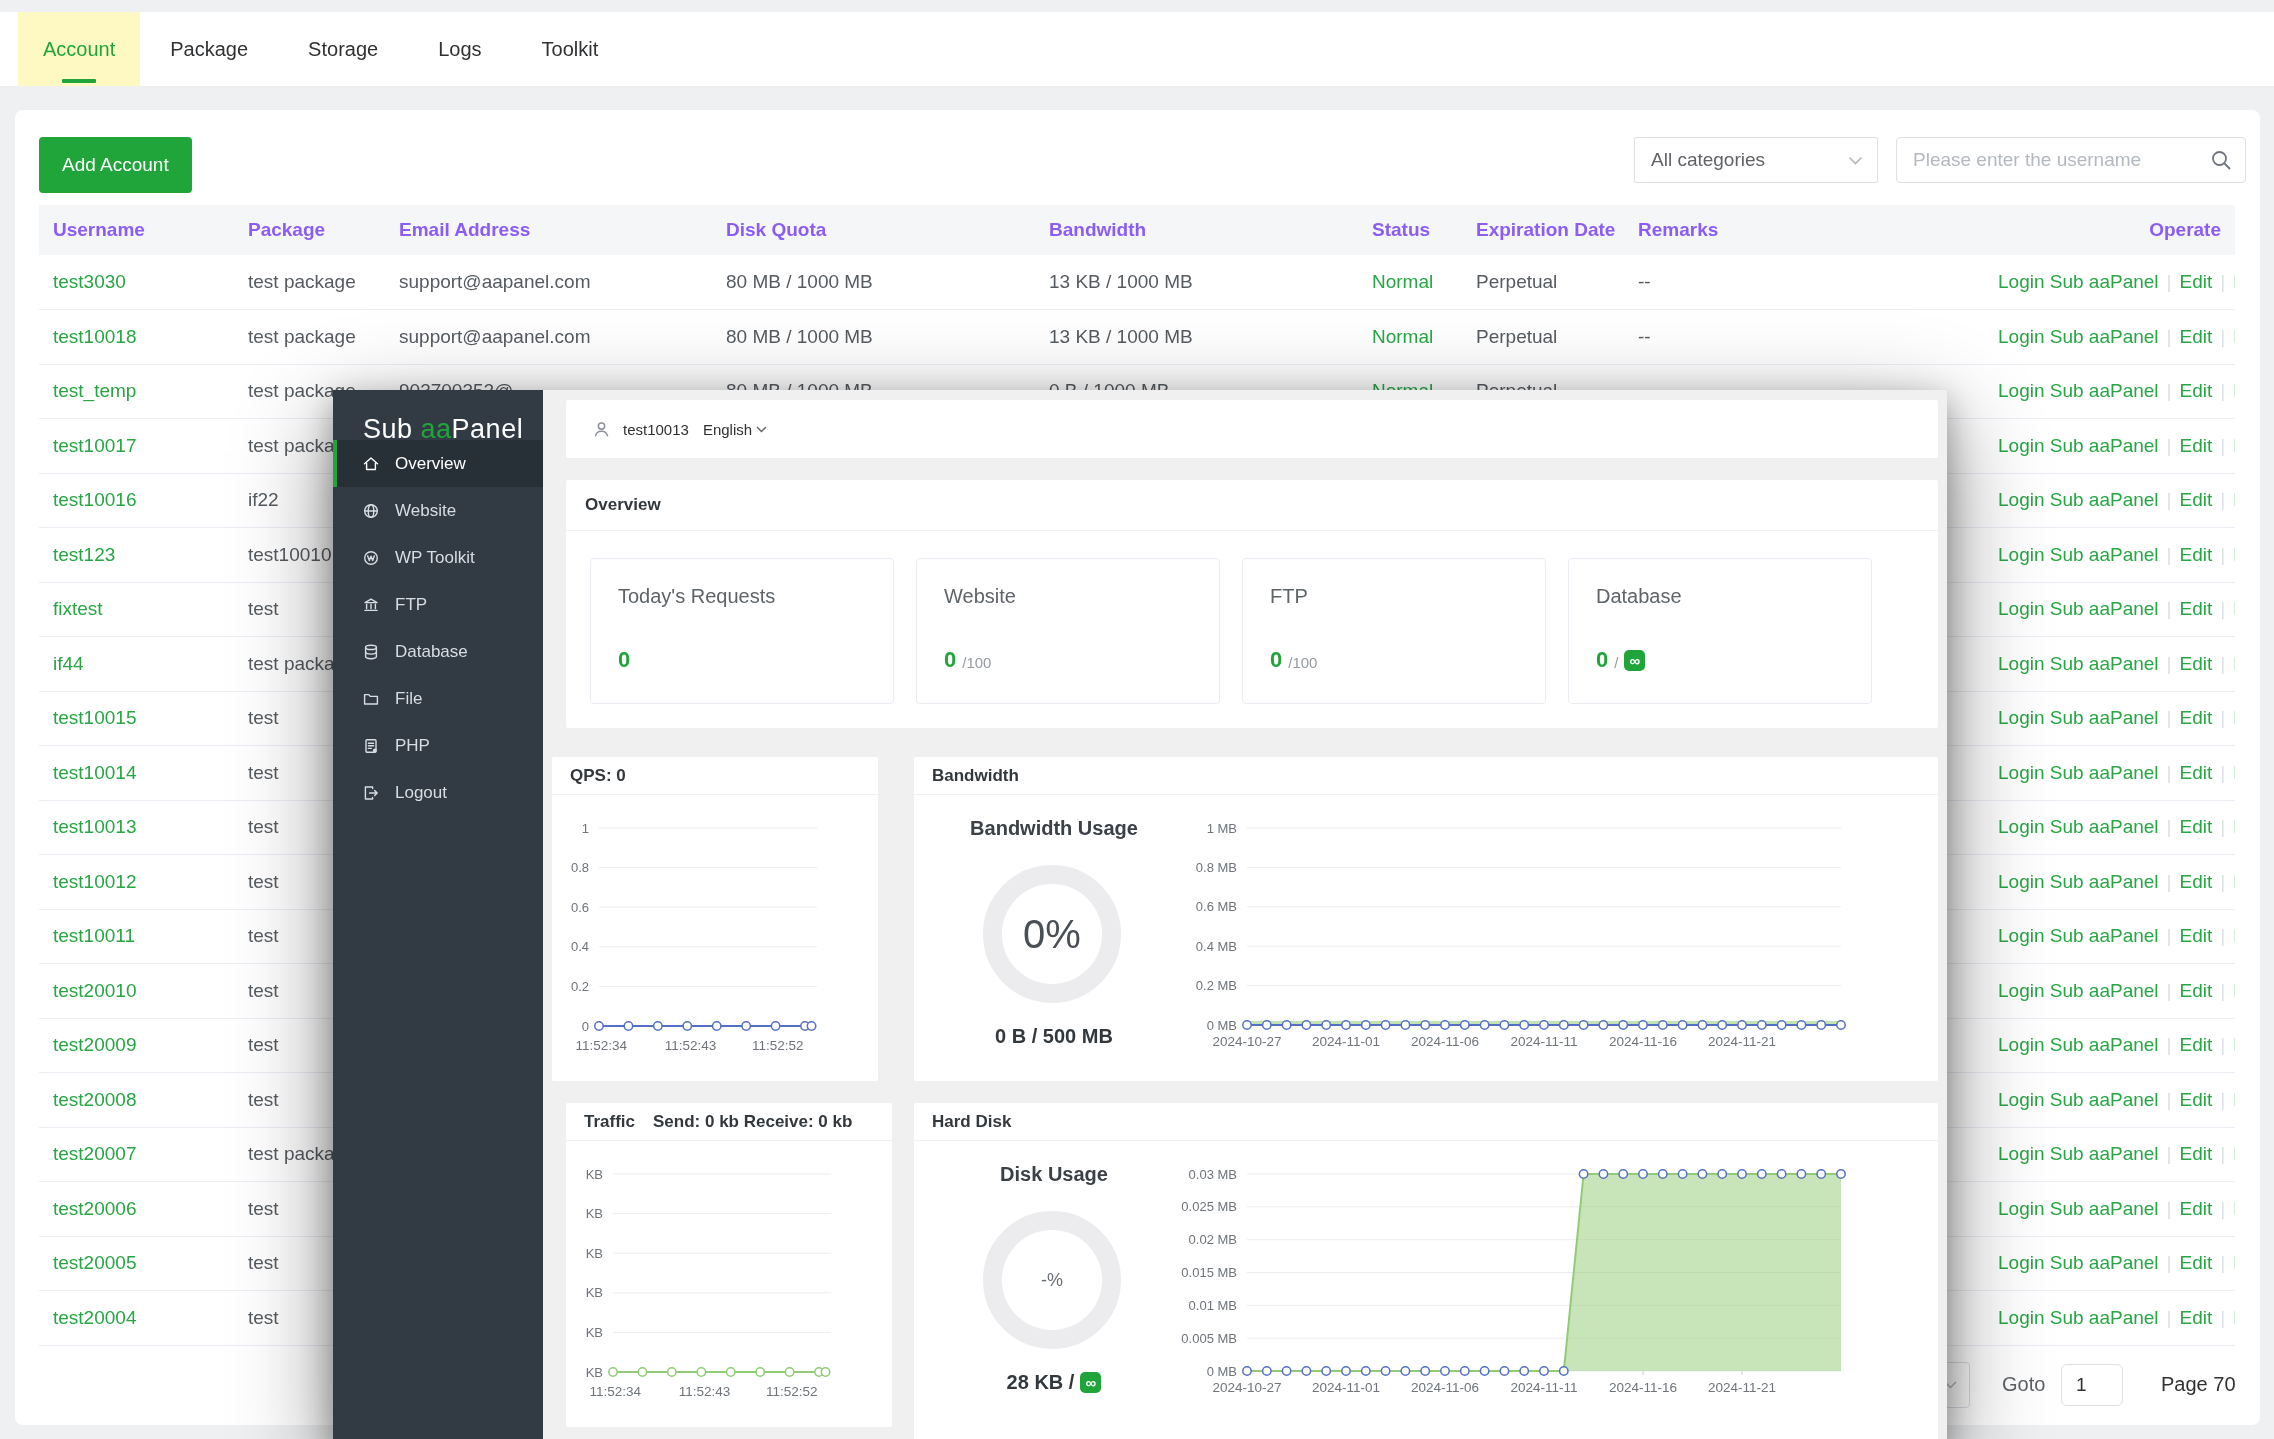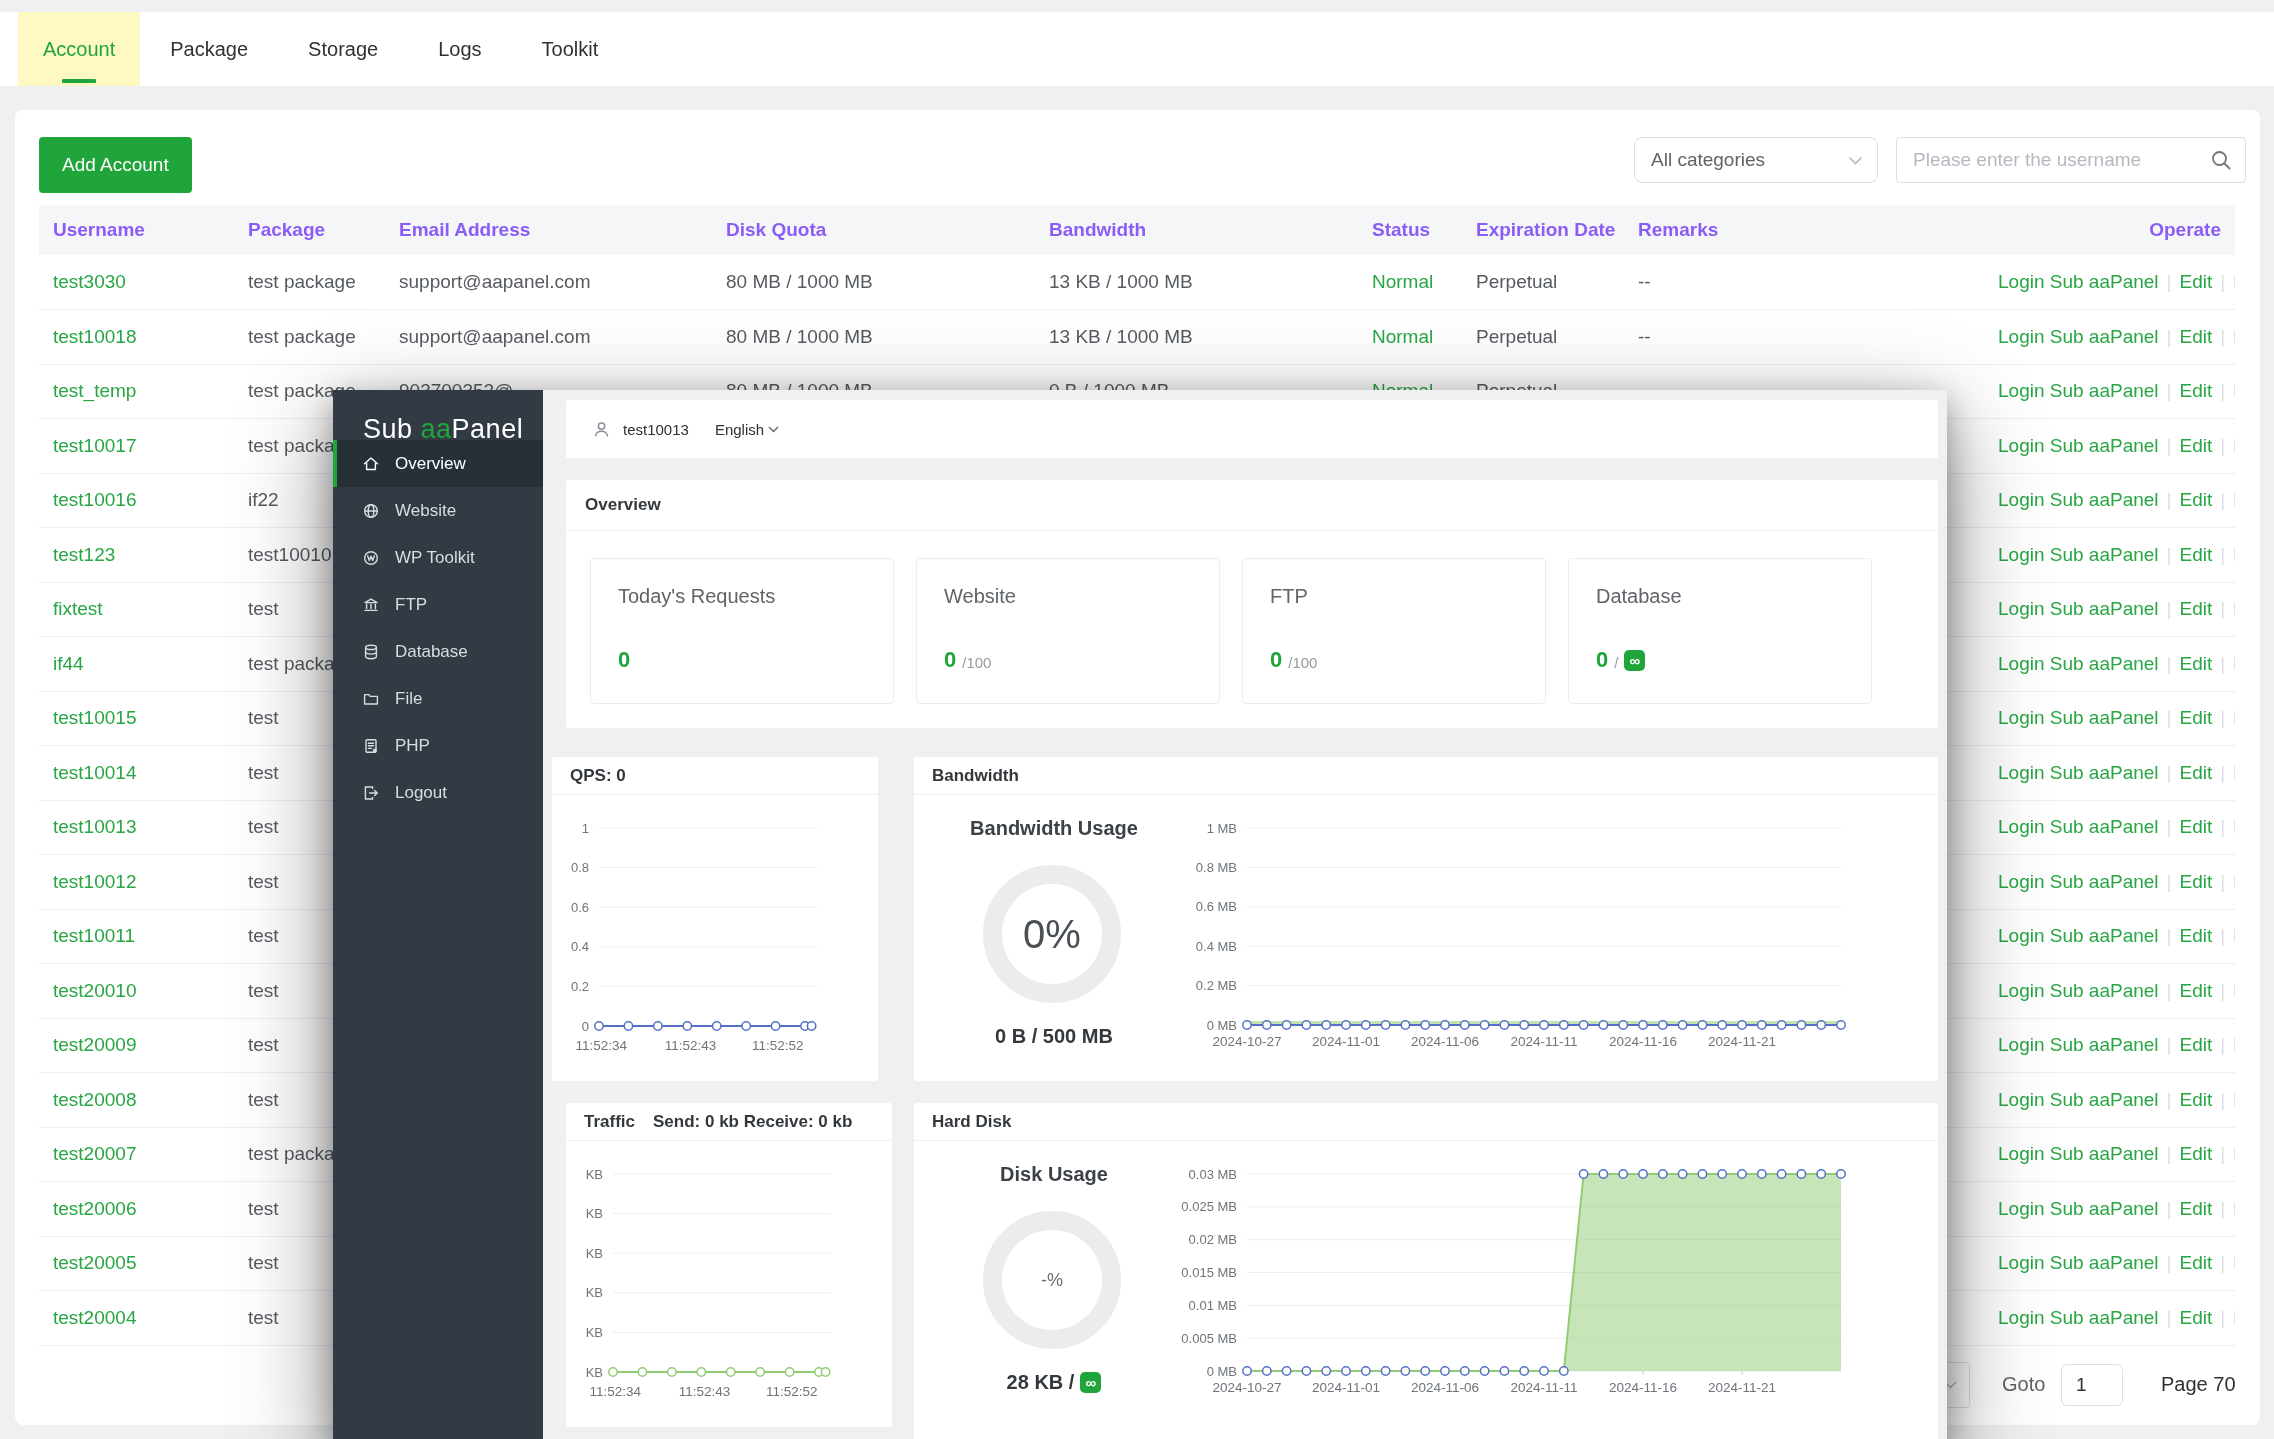--- a/index.html
+++ b/index.html
@@ -13,21 +13,21 @@
 
   
   .tabbar{position:absolute;left:0;top:12px;width:100%;height:74px;background:#ffffff;display:flex;align-items:stretch;}
   .tab{display:flex;align-items:center;padding:0 30px;font-size:20px;color:#303133;position:relative;cursor:pointer;}
   .tab.active{background:#fef9c3;color:#20a53a;margin-left:18px;padding:0 25px;}
   .tab .underline{position:absolute;left:50%;bottom:3px;transform:translateX(-50%);width:34px;height:4px;background:#20a53a;border-radius:1px;}
 
   
   .card{position:absolute;left:15px;top:110px;width:2245px;height:1315px;background:#fff;border-radius:8px;}
   .add-btn{position:absolute;left:24px;top:27px;height:56px;padding:0 23px;background:#20a53a;color:#fff;border:none;border-radius:4px;font-size:19px;font-family:inherit;cursor:pointer;}
-  .filter-select{position:absolute;left:1619px;top:27px;width:244px;height:46px;border:1px solid #dcdfe6;border-radius:8px;box-sizing:border-box;display:flex;align-items:center;background:#fff;cursor:pointer;}
+  .filter-select{position:absolute;left:1619px;top:27px;width:244px;height:46px;border:1px solid #dcdfe6;border-radius:2px;box-sizing:border-box;display:flex;align-items:center;background:#fff;cursor:pointer;}
   .filter-select .val{font-size:19px;color:#606266;padding-left:16px;flex:1;}
   .filter-select svg{margin-right:14px;}
   .search-box{position:absolute;left:1881px;top:27px;width:350px;height:46px;border:1px solid #dcdfe6;border-radius:4px;box-sizing:border-box;display:flex;align-items:center;background:#fff;}
   .search-box input{flex:1;border:none;outline:none;font-size:19px;color:#303133;padding-left:16px;font-family:inherit;background:transparent;}
   .search-box input::placeholder{color:#b4b9c0;}
   .search-box .sicon{margin-right:13px;display:flex;cursor:pointer;}
 
   
   .acc-table{position:absolute;left:24px;top:95px;width:2196px;border-collapse:collapse;table-layout:fixed;}
   .acc-table th{height:50px;background:#f5f6f8;font-weight:bold;font-size:19px;color:#8b5cf6;text-align:left;padding:0 0 0 14px;}
@@ -51,21 +51,21 @@
   .brand{padding:24px 0 0 30px;font-size:27px;color:#fff;letter-spacing:.5px;}
   .brand .hl{color:#20a53a;}
   .menu{position:absolute;top:50px;left:0;right:0;list-style:none;margin:0;padding:0;}
   .menu li{height:47px;display:flex;align-items:center;padding-left:29px;gap:15px;font-size:17px;color:#d7dde2;cursor:pointer;box-sizing:border-box;}
   .menu li.active{background:#272f37;border-left:4px solid #20a53a;padding-left:25px;color:#fff;}
   .menu li .mi{display:flex;width:18px;justify-content:center;}
 
   .mtopbar{position:absolute;left:233px;top:10px;width:1372px;height:58px;background:#fff;border-radius:2px;display:flex;align-items:center;}
   .mtopbar .person{margin-left:26px;display:flex;}
   .mtopbar .uname{font-size:15px;color:#303133;margin-left:12px;}
-  .mtopbar .lang{font-size:15px;color:#303133;margin-left:26px;display:flex;align-items:center;gap:4px;cursor:pointer;}
+  .mtopbar .lang{font-size:15px;color:#303133;margin-left:14px;display:flex;align-items:center;gap:4px;cursor:pointer;}
 
   .panel{position:absolute;background:#fff;border-radius:2px;}
   .panel-header{border-bottom:1px solid #f0f0f2;display:flex;align-items:center;font-weight:bold;color:#33383d;}
   #overview-panel{left:233px;top:90px;width:1372px;height:248px;}
   #overview-panel .panel-header{height:50px;font-size:17px;padding-left:19px;}
   .chart-panel .panel-header{height:37px;font-size:17px;padding-left:18px;gap:18px;}
   #qps-panel{left:219px;top:367px;width:326px;height:324px;}
   #bandwidth-panel{left:581px;top:367px;width:1024px;height:324px;}
   #traffic-panel{left:233px;top:713px;width:326px;height:324px;}
   #disk-panel{left:581px;top:713px;width:1024px;height:345px;}

